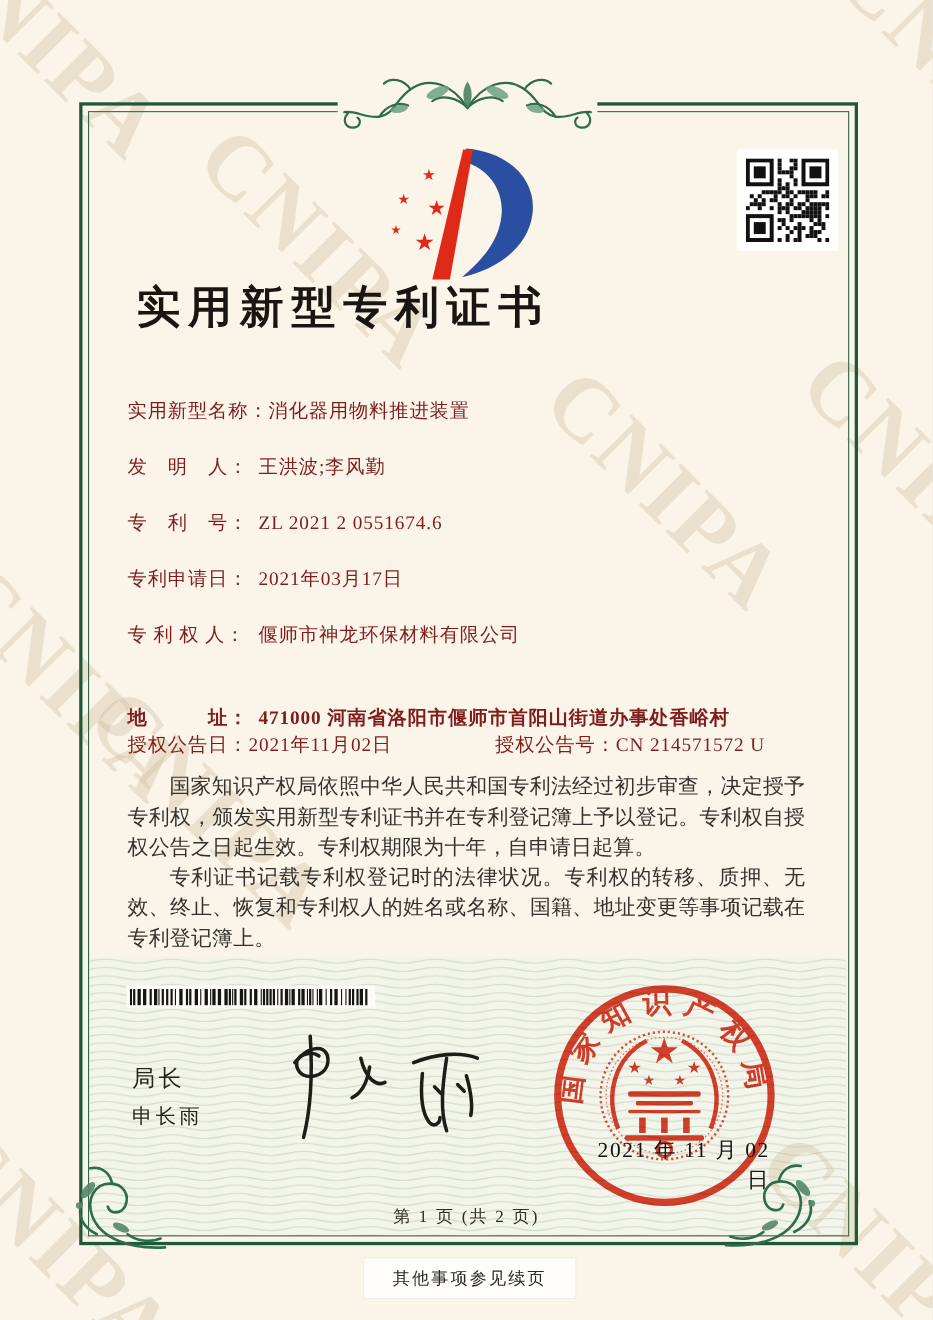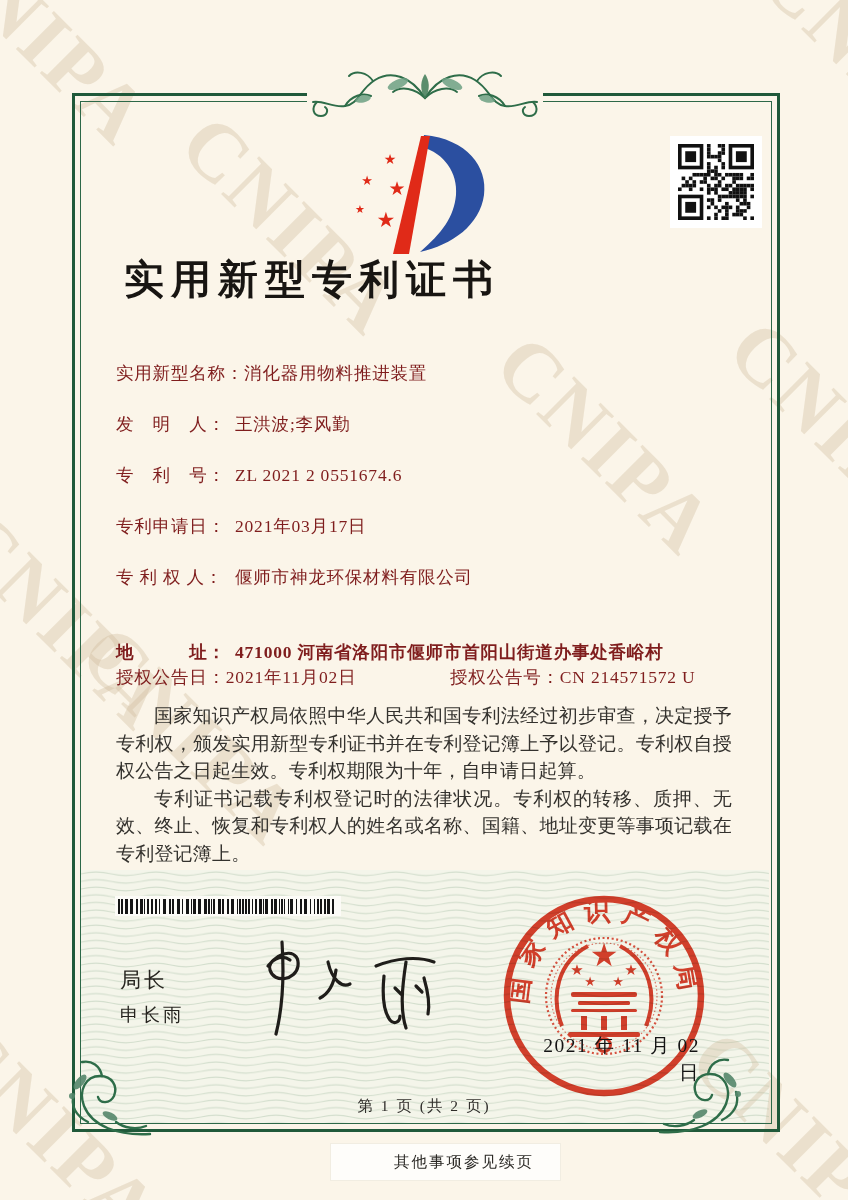--- a/index.html
+++ b/index.html
@@ -410,17 +410,17 @@
           <rect x="123" y="126" width="6" height="14"></rect>
           <rect x="70" y="142" width="72" height="5" rx="2"></rect>
         </g>
         <circle cx="106" cy="155" r="6.5" fill="none" stroke="#d9331f" stroke-width="3"></circle>
       </g>
     </g>
   </svg>
   <div class="abs seal-date">2021 年 11 月 02 日</div>
 
   <div class="abs z page-num">第 1 页 (共 2 页)</div>
-  <div class="abs note-box" style="z-index:6;padding-left:37px;">
+  <div class="abs note-box" style="z-index:6;">
     <span>其他事项参见续页</span>
   </div>
 
 </div>
 
 </body></html>

